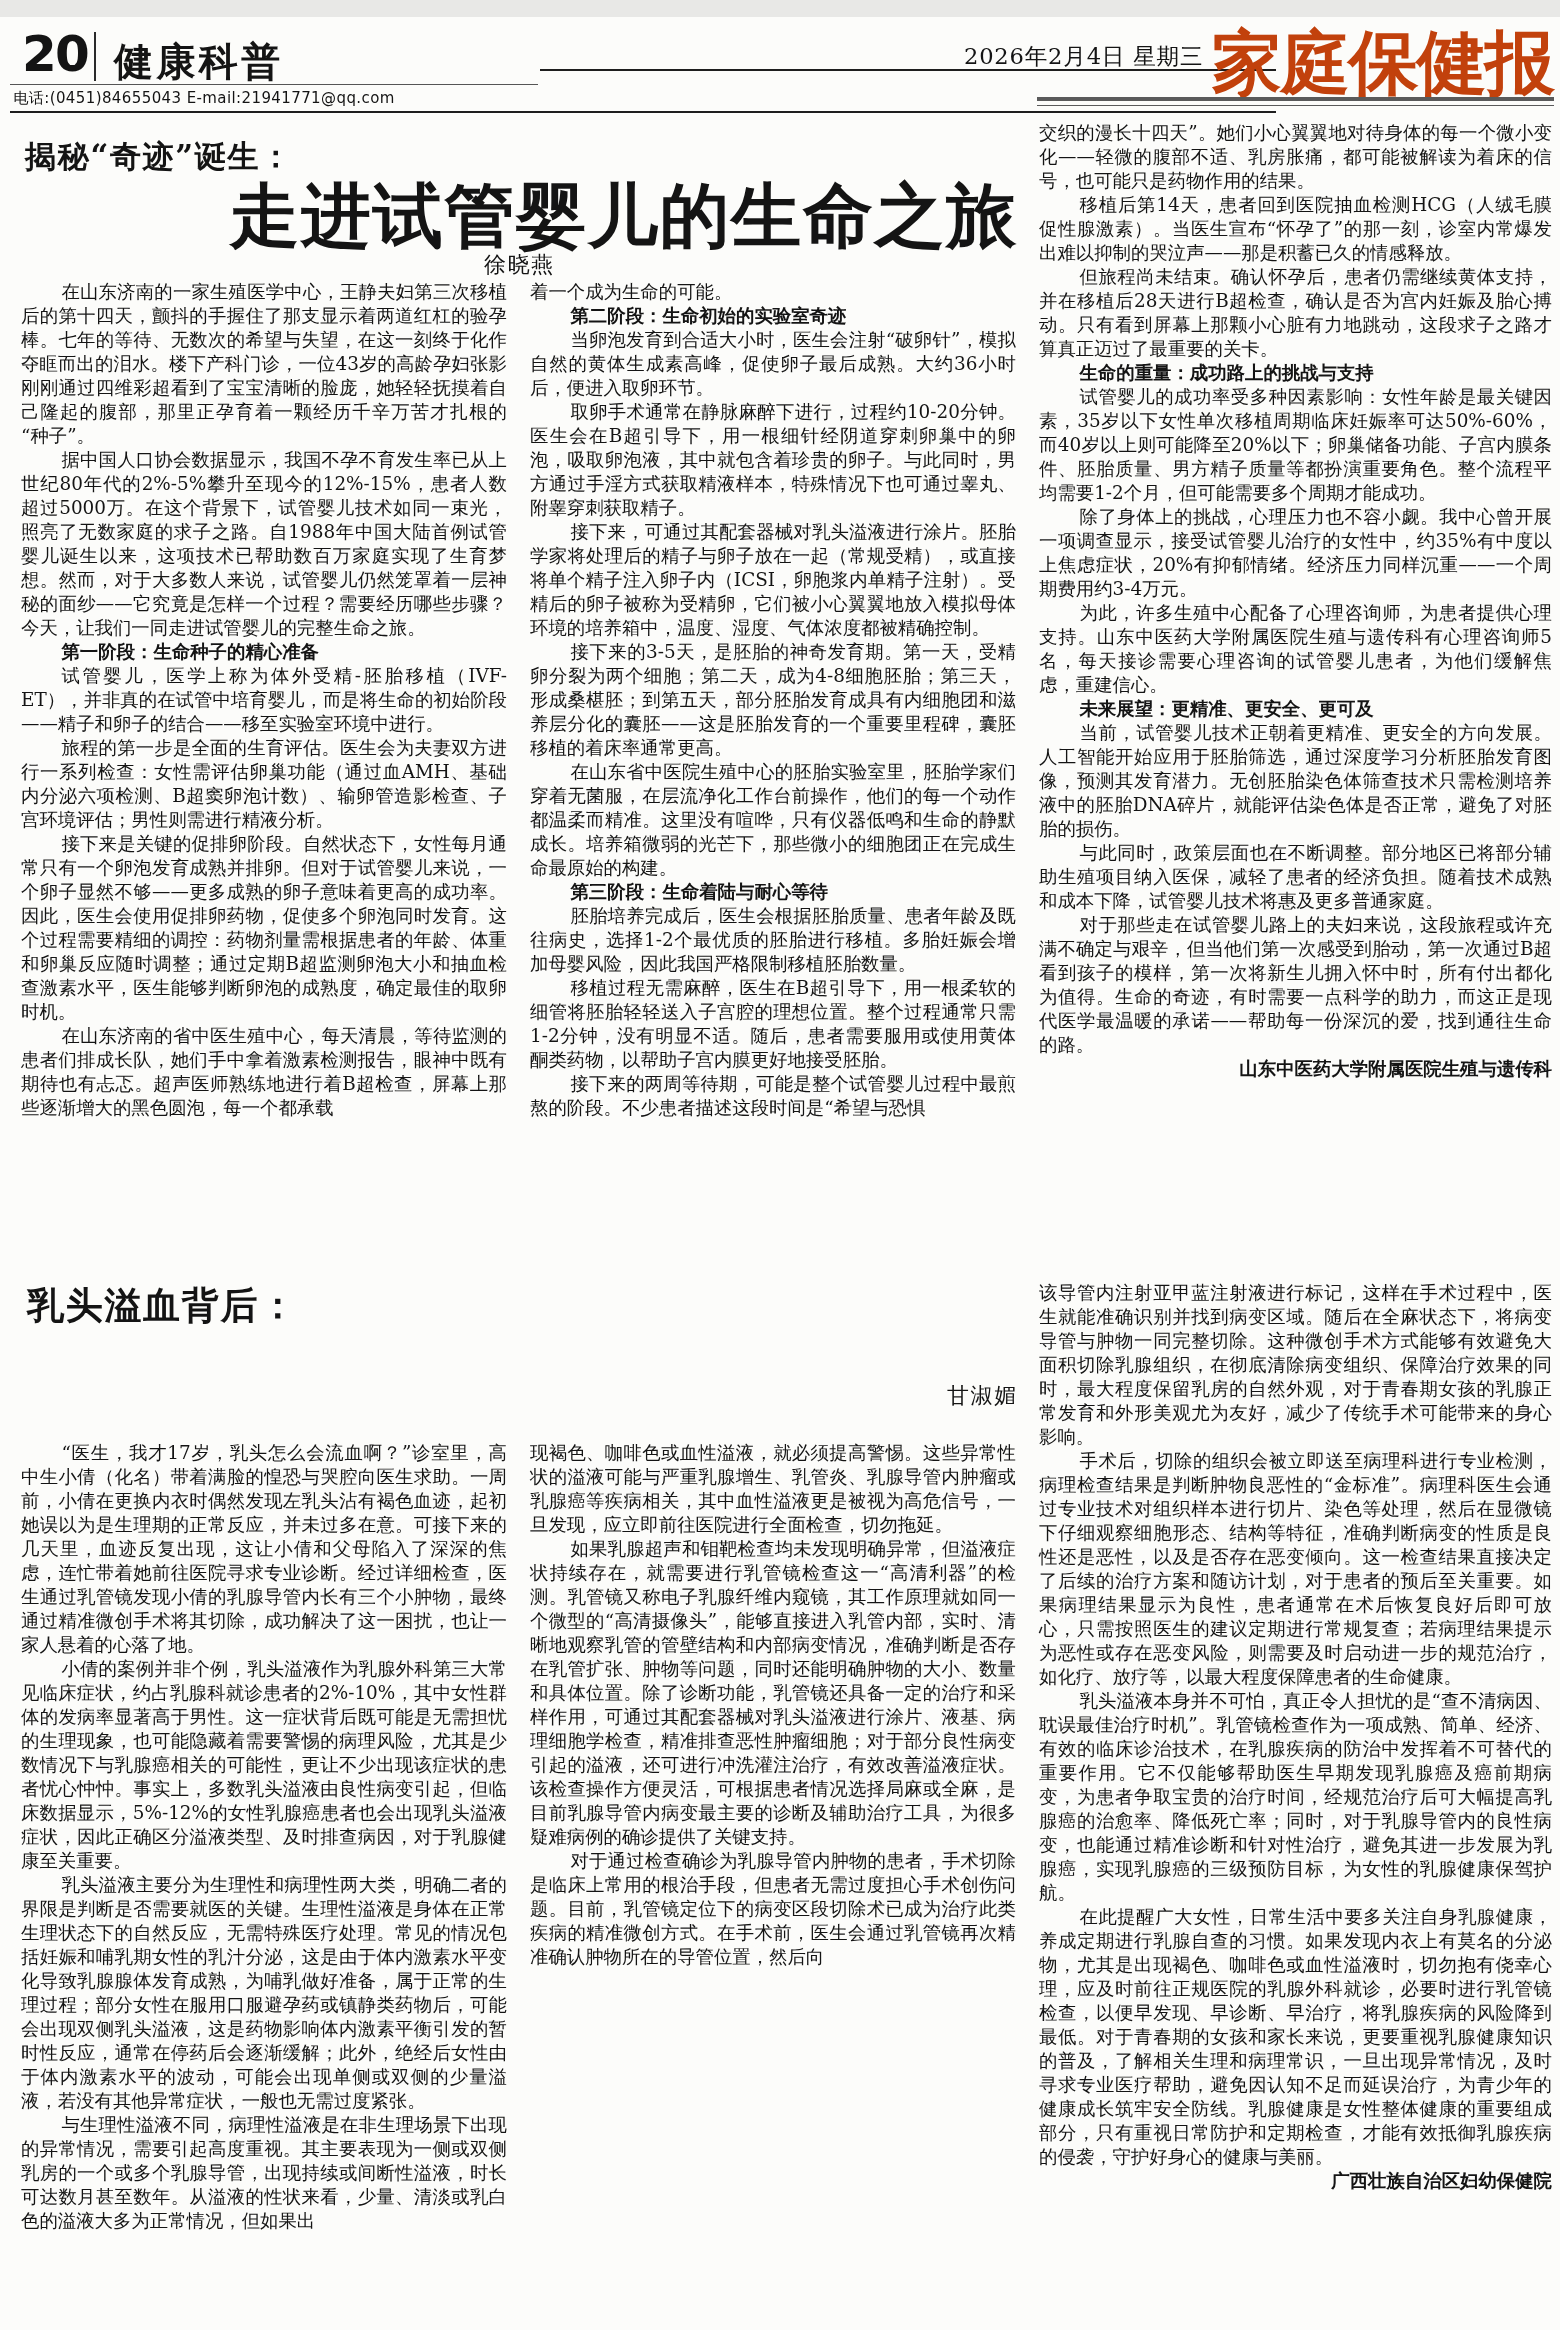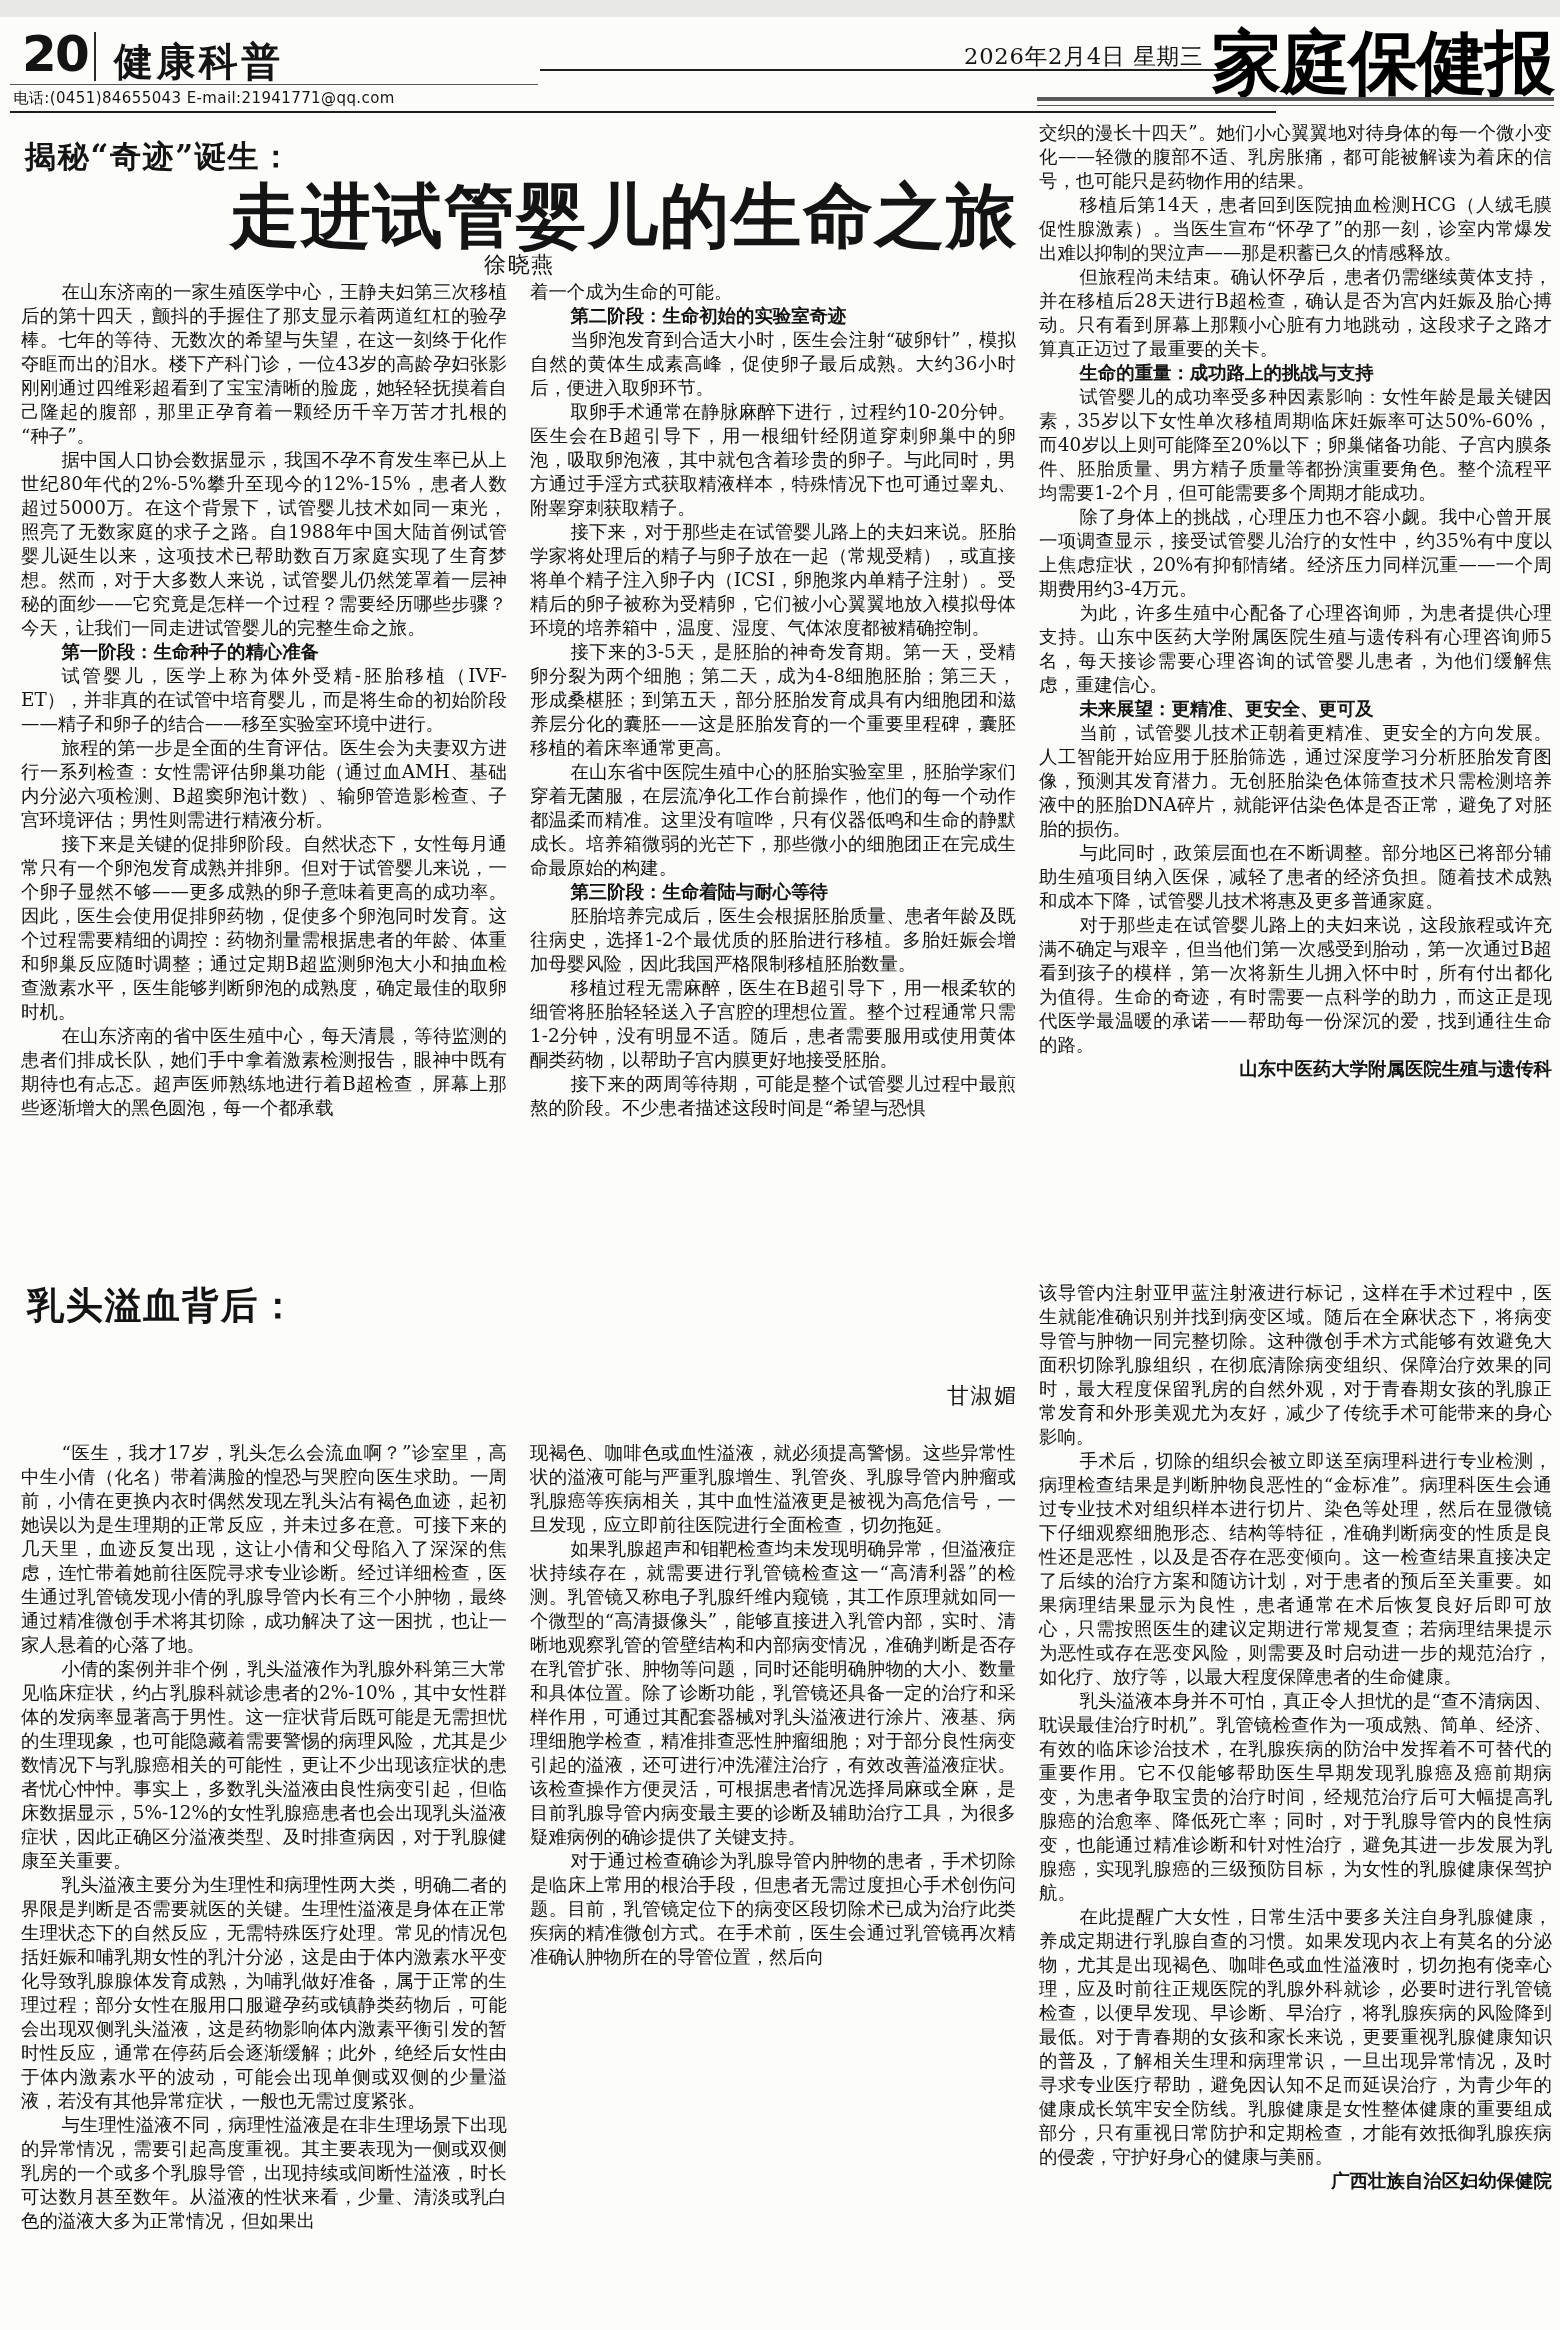--- a/index.html
+++ b/index.html
@@ -12,21 +12,21 @@
   .page-num{position:absolute;left:22px;top:8.4px;font-size:50px;font-weight:bold;
     font-family:"DejaVu Sans","Liberation Sans",sans-serif;letter-spacing:-1.7px;}
   .vrule{position:absolute;left:94px;top:15px;width:1.7px;height:49px;background:#2a2a2a;}
   .section-name{position:absolute;left:114px;top:18.4px;font-size:39px;font-weight:bold;letter-spacing:3.4px;}
   .rule-a{position:absolute;left:540px;top:52px;width:736px;height:1.7px;background:#1e1e1e;}
   .rule-b{position:absolute;left:10px;top:67px;width:528px;height:0.8px;background:#555;}
   .contact{position:absolute;left:13.4px;top:72px;font-size:15px;letter-spacing:0.4px;
     font-family:"DejaVu Sans","Liberation Sans",sans-serif;}
   .rule-c{position:absolute;left:10px;top:94px;width:1266px;height:1.7px;background:#1e1e1e;}
   .date{position:absolute;left:964px;top:23.5px;font-size:22.6px;letter-spacing:0.8px;}
-  .masthead{position:absolute;right:6.7px;top:0px;font-size:70px;font-weight:bold;color:#000000;
+  .masthead{position:absolute;right:6.7px;top:0px;font-size:70px;font-weight:bold;color:#c2410c;
     letter-spacing:-1.7px;white-space:nowrap;}
   .masthead-rule1{position:absolute;left:1037px;top:80px;width:517px;height:4.2px;background:#5a5a5a;}
   .masthead-rule2{position:absolute;left:1037px;top:88px;width:517px;height:0.8px;background:#5a5a5a;}
   
   .kicker1{position:absolute;left:25px;top:119px;font-size:31px;font-weight:bold;letter-spacing:1.7px;}
   .title1{position:absolute;left:21px;top:153px;width:997px;text-align:right;font-size:70px;
     font-weight:bold;letter-spacing:1.7px;white-space:nowrap;}
   .byline1{position:absolute;left:21px;top:233px;width:997px;text-align:center;font-size:22px;letter-spacing:1.7px;}
   .kicker2{position:absolute;left:27px;top:1264px;font-size:37px;font-weight:bold;letter-spacing:1.7px;
     font-family:"DejaVu Sans","Liberation Sans",sans-serif;}
@@ -73,21 +73,21 @@
       <p class="p">试管婴儿，医学上称为体外受精-胚胎移植（IVF-ET），并非真的在试管中培育婴儿，而是将生命的初始阶段——精子和卵子的结合——移至实验室环境中进行。</p>
       <p class="p">旅程的第一步是全面的生育评估。医生会为夫妻双方进行一系列检查：女性需评估卵巢功能（通过血AMH、基础内分泌六项检测、B超窦卵泡计数）、输卵管造影检查、子宫环境评估；男性则需进行精液分析。</p>
       <p class="p">接下来是关键的促排卵阶段。自然状态下，女性每月通常只有一个卵泡发育成熟并排卵。但对于试管婴儿来说，一个卵子显然不够——更多成熟的卵子意味着更高的成功率。因此，医生会使用促排卵药物，促使多个卵泡同时发育。这个过程需要精细的调控：药物剂量需根据患者的年龄、体重和卵巢反应随时调整；通过定期B超监测卵泡大小和抽血检查激素水平，医生能够判断卵泡的成熟度，确定最佳的取卵时机。</p>
       <p class="p">在山东济南的省中医生殖中心，每天清晨，等待监测的患者们排成长队，她们手中拿着激素检测报告，眼神中既有期待也有忐忑。超声医师熟练地进行着B超检查，屏幕上那些逐渐增大的黑色圆泡，每一个都承载</p>
     </div>
   <div id="a1c2" class="col">
       <p class="cont">着一个成为生命的可能。</p>
       <p class="h">第二阶段：生命初始的实验室奇迹</p>
       <p class="p">当卵泡发育到合适大小时，医生会注射“破卵针”，模拟自然的黄体生成素高峰，促使卵子最后成熟。大约36小时后，便进入取卵环节。</p>
       <p class="p">取卵手术通常在静脉麻醉下进行，过程约10-20分钟。医生会在B超引导下，用一根细针经阴道穿刺卵巢中的卵泡，吸取卵泡液，其中就包含着珍贵的卵子。与此同时，男方通过手淫方式获取精液样本，特殊情况下也可通过睾丸、附睾穿刺获取精子。</p>
-      <p class="p">接下来，对于那些走在试管婴儿路上的夫妇来说。胚胎学家将处理后的精子与卵子放在一起（常规受精），或直接将单个精子注入卵子内（ICSI，卵胞浆内单精子注射）。受精后的卵子被称为受精卵，它们被小心翼翼地放入模拟母体环境的培养箱中，温度、湿度、气体浓度都被精确控制。</p>
+      <p class="p">接下来，可通过其配套器械对乳头溢液进行涂片。胚胎学家将处理后的精子与卵子放在一起（常规受精），或直接将单个精子注入卵子内（ICSI，卵胞浆内单精子注射）。受精后的卵子被称为受精卵，它们被小心翼翼地放入模拟母体环境的培养箱中，温度、湿度、气体浓度都被精确控制。</p>
       <p class="p">接下来的3-5天，是胚胎的神奇发育期。第一天，受精卵分裂为两个细胞；第二天，成为4-8细胞胚胎；第三天，形成桑椹胚；到第五天，部分胚胎发育成具有内细胞团和滋养层分化的囊胚——这是胚胎发育的一个重要里程碑，囊胚移植的着床率通常更高。</p>
       <p class="p">在山东省中医院生殖中心的胚胎实验室里，胚胎学家们穿着无菌服，在层流净化工作台前操作，他们的每一个动作都温柔而精准。这里没有喧哗，只有仪器低鸣和生命的静默成长。培养箱微弱的光芒下，那些微小的细胞团正在完成生命最原始的构建。</p>
       <p class="h">第三阶段：生命着陆与耐心等待</p>
       <p class="p">胚胎培养完成后，医生会根据胚胎质量、患者年龄及既往病史，选择1-2个最优质的胚胎进行移植。多胎妊娠会增加母婴风险，因此我国严格限制移植胚胎数量。</p>
       <p class="p">移植过程无需麻醉，医生在B超引导下，用一根柔软的细管将胚胎轻轻送入子宫腔的理想位置。整个过程通常只需1-2分钟，没有明显不适。随后，患者需要服用或使用黄体酮类药物，以帮助子宫内膜更好地接受胚胎。</p>
       <p class="p">接下来的两周等待期，可能是整个试管婴儿过程中最煎熬的阶段。不少患者描述这段时间是“希望与恐惧</p>
     </div>
   <div id="a1c3" class="col">
       <p class="cont">交织的漫长十四天”。她们小心翼翼地对待身体的每一个微小变化——轻微的腹部不适、乳房胀痛，都可能被解读为着床的信号，也可能只是药物作用的结果。</p>
       <p class="p">移植后第14天，患者回到医院抽血检测HCG（人绒毛膜促性腺激素）。当医生宣布“怀孕了”的那一刻，诊室内常爆发出难以抑制的哭泣声——那是积蓄已久的情感释放。</p>

